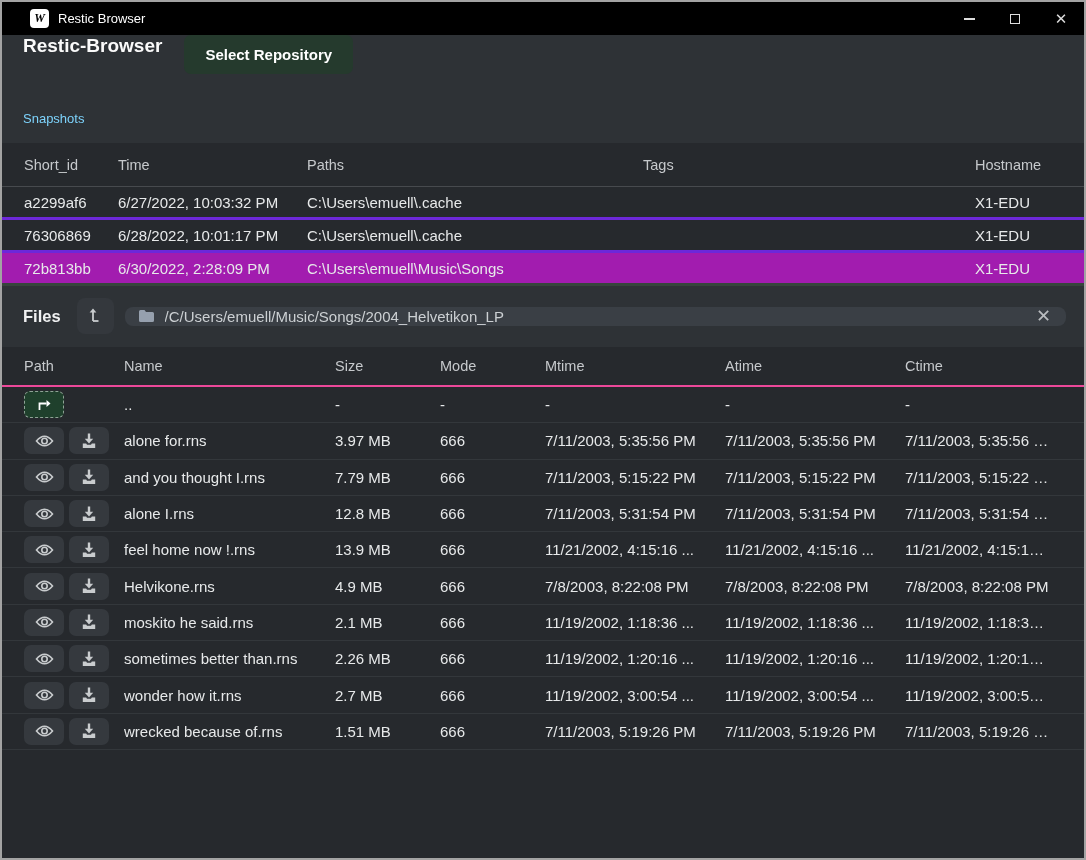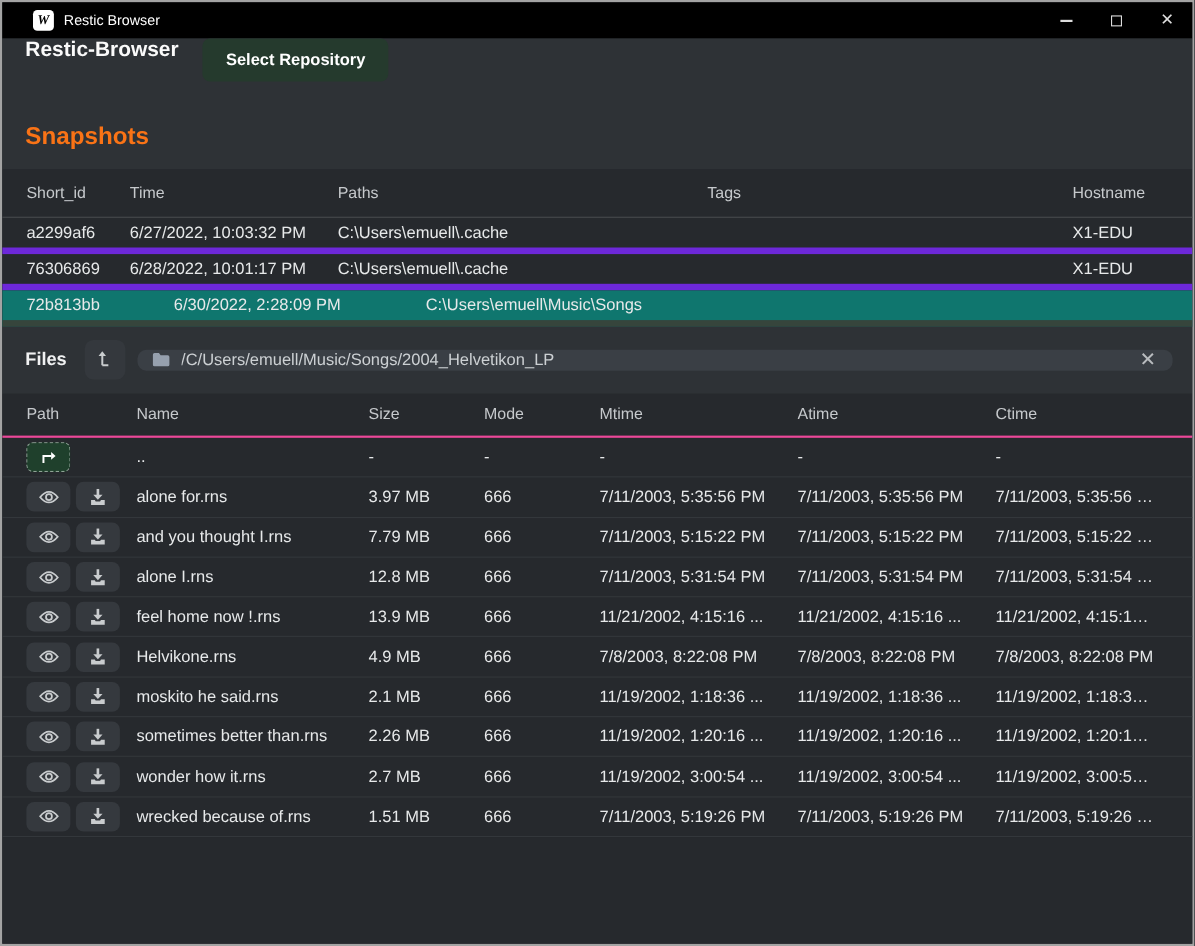--- a/index.html
+++ b/index.html
@@ -19,29 +19,29 @@
   .max-box { width:10px; height:10px; border:1.5px solid #ddd; }
   .close-x { font-size:15px; line-height:1; }
   
   .app-header { height:55px; background:#2e3236; display:flex; align-items:flex-start;
     padding:0 21px; gap:22px; flex:0 0 auto; }
   .app-title { font-size:19px; font-weight:800; color:#fafafa; }
   .repo-btn { background:#253a2d; color:#fff; font-weight:700; font-size:15px;
     padding:11px 21px; border-radius:7px; border:none; font-family:inherit; cursor:pointer; }
   .repo-path { color:#687080; font-size:16px; }
   
-  .section-head { background:#2e3236; padding:21px 21px 17px; font-size:22px;
-    font-weight:700; color:#f97316; flex:0 0 auto; }
+  .section-head { background:#2e3236; padding:21px 21px 17px; font-size:13px;
+    font-weight:400; color:#7dd3fc; flex:0 0 auto; }
   
   .snap-table { background:#26292d; flex:0 0 auto; }
   .snap-grid { display:grid; grid-template-columns:94px 189px 336px 332px 1fr;
     padding:0 22px; align-items:center; }
   .snap-head { height:44px; color:#c6c9cc; font-size:14.5px; border-bottom:1px solid #474a4e; }
-  .snap-row { height:33px; font-size:15px; color:#e7e9ea; border-bottom:6px solid #6d28d9; cursor:default; }
-  .snap-row.selected { background:#0f766e; border-bottom-color:#36453c;gap:40px; }
+  .snap-row { height:33px; font-size:15px; color:#e7e9ea; border-bottom:3px solid #6d28d9; cursor:default; }
+  .snap-row.selected { background:#a21caf; border-bottom-color:#36453c; }
   
   .files-bar { background:#2e3236; display:flex; align-items:center;
     padding:12px 18px 13px 21px; gap:11px; flex:0 0 auto; }
   .files-title { font-size:16.5px; font-weight:700; color:#f0f1f2; margin-right:5px; }
   .tree-btn { width:37px; height:36px; background:#34383d; border:none; border-radius:8px;
     display:flex; align-items:center; justify-content:center; cursor:pointer; flex:0 0 auto; }
   .path-bar { flex:1; height:19px; background:#3a3f45; border-radius:8px;
     display:flex; align-items:center; padding:0 13px; gap:10px; }
   .path-text { color:#ccd0d3; font-size:15px; flex:1; white-space:nowrap; overflow:hidden; }
   .clear-btn { color:#b9bcbf; font-size:18px; line-height:1; background:none; border:none;

